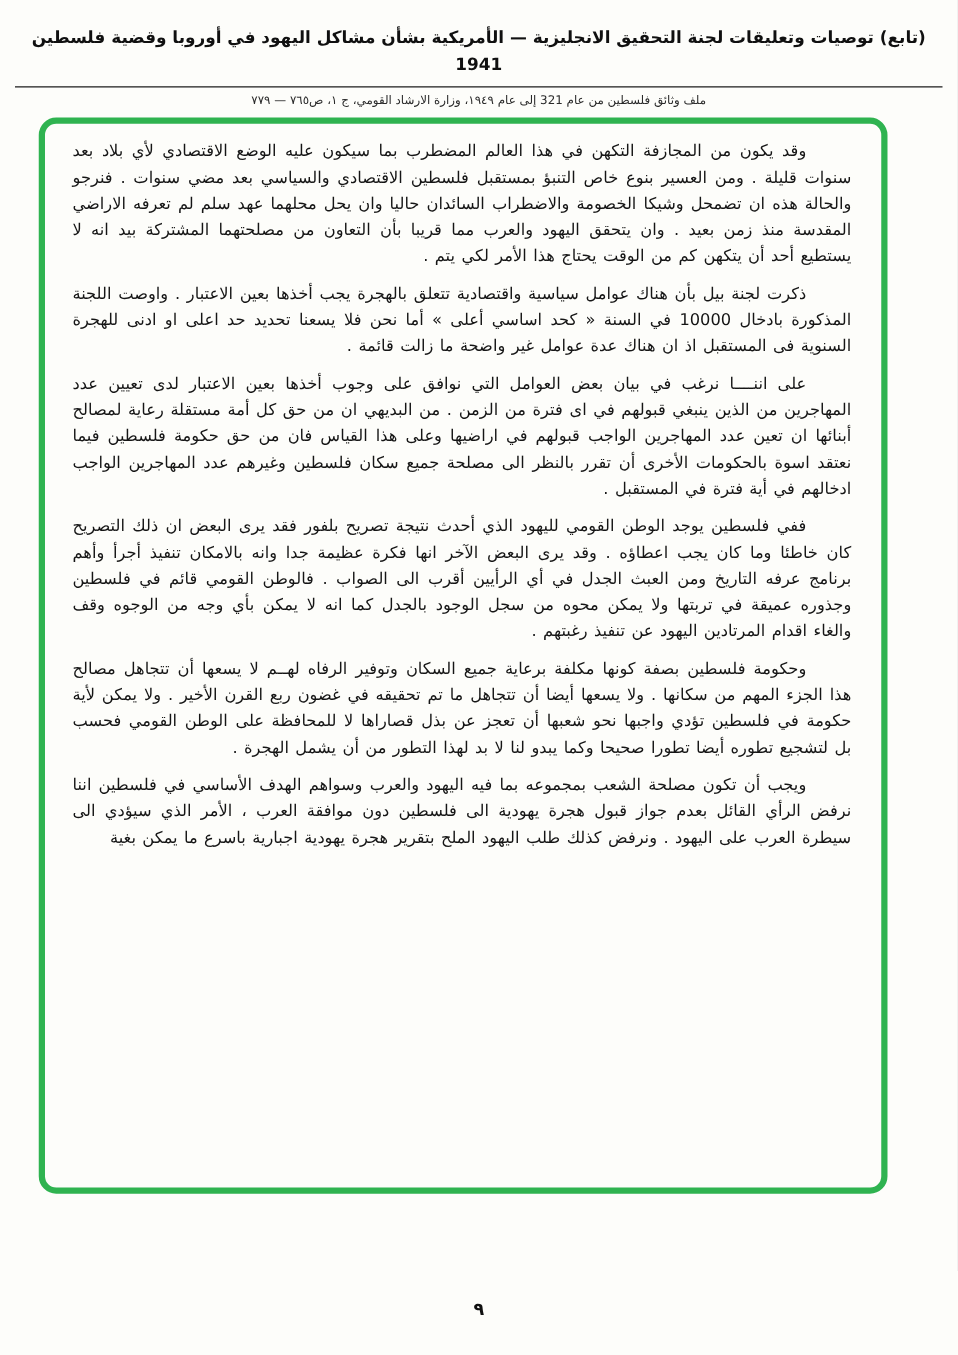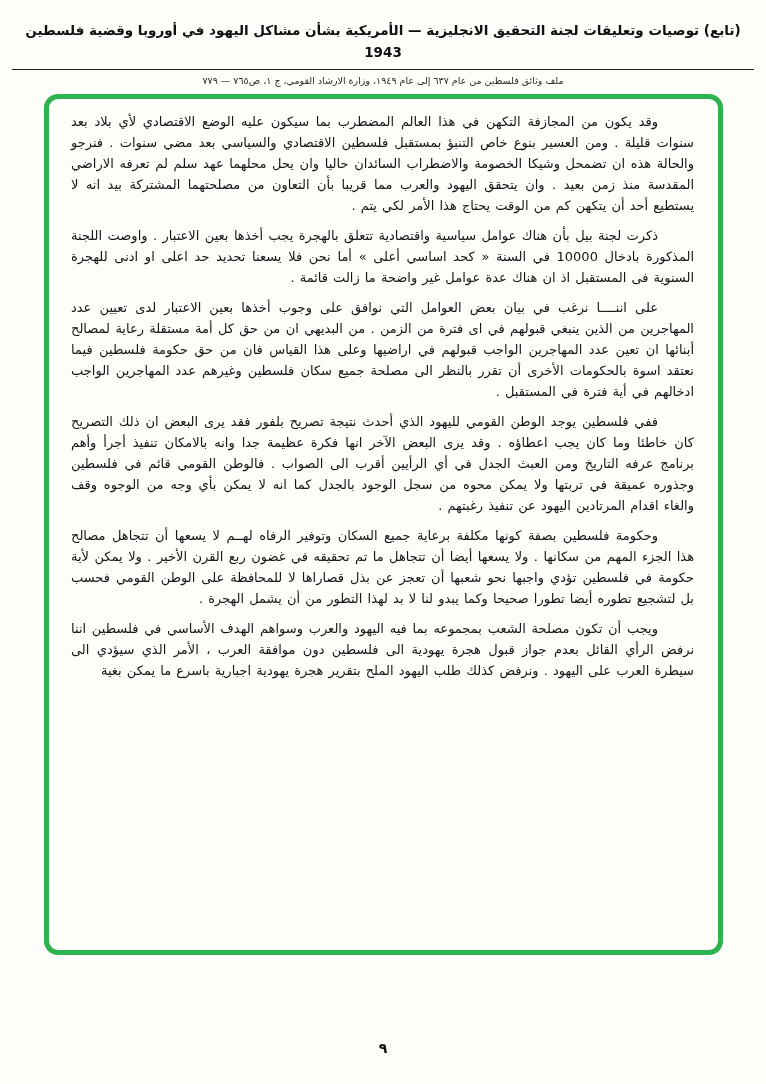--- a/index.html
+++ b/index.html
@@ -34,21 +34,21 @@
     border-top: 1.6px solid #1c1c1c;
     margin: 6px 2px 5px 2px;
   }
   .doc-citation {
     font-size: 9.5px;
     color: #2a2a2a;
     letter-spacing: 0.3px;
   }
   .content-frame {
     position: absolute;
-    top: 94px; left: 44px;
+    top: 94px; left: 31px;
     width: 679px; height: 861px;
     border: 5px solid #2fb350;
     border-radius: 14px;
     overflow: hidden;
     background: #fdfdfa;
   }
   .doc-body {
     position: absolute;
     top: 12px; left: 22px; right: 24px; bottom: 8px;
     font-size: 13px;
@@ -70,23 +70,23 @@
     font-size: 14px;
     color: #101010;
   }
 </style>
 </head>
 <body>
 
 <div class="page">
 
   <div class="doc-header">
-    <div class="doc-title">(تابع) توصيات وتعليقات لجنة التحقيق الانجليزية  —  الأمريكية بشأن مشاكل اليهود في أوروبا وقضية فلسطين 1943</div>
+    <div class="doc-title">(تابع) توصيات وتعليقات لجنة التحقيق الانجليزية  —  الأمريكية بشأن مشاكل اليهود في أوروبا وقضية فلسطين 1941</div>
     <hr class="header-rule">
-    <div class="doc-citation">ملف وثائق فلسطين من عام ٦٣٧ إلى عام ١٩٤٩، وزارة الارشاد القومي، ج ١، ص٧٦٥ — ٧٧٩</div>
+    <div class="doc-citation">ملف وثائق فلسطين من عام 321 إلى عام ١٩٤٩، وزارة الارشاد القومي، ج ١، ص٧٦٥ — ٧٧٩</div>
   </div>
 
   <div class="content-frame">
     <div class="doc-body">
       <p>وقد يكون من المجازفة التكهن في هذا العالم المضطرب بما سيكون عليه الوضع الاقتصادي لأي بلاد بعد سنوات قليلة . ومن العسير بنوع خاص التنبؤ بمستقبل فلسطين الاقتصادي والسياسي بعد مضي سنوات . فنرجو والحالة هذه ان تضمحل وشيكا الخصومة والاضطراب السائدان حاليا وان يحل محلهما عهد سلم لم تعرفه الاراضي المقدسة منذ زمن بعيد . وان يتحقق اليهود والعرب مما قريبا بأن التعاون من مصلحتهما المشتركة بيد انه لا يستطيع أحد أن يتكهن كم من الوقت يحتاج هذا الأمر لكي يتم .</p>
       <p>ذكرت لجنة بيل بأن هناك عوامل سياسية واقتصادية تتعلق بالهجرة يجب أخذها بعين الاعتبار . واوصت اللجنة المذكورة بادخال 10000 في السنة « كحد اساسي أعلى » أما نحن فلا يسعنا تحديد حد اعلى او ادنى للهجرة السنوية فى المستقبل اذ ان هناك عدة عوامل غير واضحة ما زالت قائمة .</p>
       <p>على اننــــا نرغب في بيان بعض العوامل التي نوافق على وجوب أخذها بعين الاعتبار لدى تعيين عدد المهاجرين من الذين ينبغي قبولهم في اى فترة من الزمن . من البديهي ان من حق كل أمة مستقلة رعاية لمصالح أبنائها ان تعين عدد المهاجرين الواجب قبولهم في اراضيها وعلى هذا القياس فان من حق حكومة فلسطين فيما نعتقد اسوة بالحكومات الأخرى أن تقرر بالنظر الى مصلحة جميع سكان فلسطين وغيرهم عدد المهاجرين الواجب ادخالهم في أية فترة في المستقبل .</p>
       <p>ففي فلسطين يوجد الوطن القومي لليهود الذي أحدث نتيجة تصريح بلفور فقد يرى البعض ان ذلك التصريح كان خاطئا وما كان يجب اعطاؤه . وقد يرى البعض الآخر انها فكرة عظيمة جدا وانه بالامكان تنفيذ أجرأ وأهم برنامج عرفه التاريخ ومن العبث الجدل في أي الرأيين أقرب الى الصواب . فالوطن القومي قائم في فلسطين وجذوره عميقة في تربتها ولا يمكن محوه من سجل الوجود بالجدل كما انه لا يمكن بأي وجه من الوجوه وقف والغاء اقدام المرتادين اليهود عن تنفيذ رغبتهم .</p>
       <p>وحكومة فلسطين بصفة كونها مكلفة برعاية جميع السكان وتوفير الرفاه لهــم لا يسعها أن تتجاهل مصالح هذا الجزء المهم من سكانها . ولا يسعها أيضا أن تتجاهل ما تم تحقيقه في غضون ربع القرن الأخير . ولا يمكن لأية حكومة في فلسطين تؤدي واجبها نحو شعبها أن تعجز عن بذل قصاراها لا للمحافظة على الوطن القومي فحسب بل لتشجيع تطوره أيضا تطورا صحيحا وكما يبدو لنا لا بد لهذا التطور من أن يشمل الهجرة .</p>
       <p>ويجب أن تكون مصلحة الشعب بمجموعه بما فيه اليهود والعرب وسواهم الهدف الأساسي في فلسطين اننا نرفض الرأي القائل بعدم جواز قبول هجرة يهودية الى فلسطين دون موافقة العرب ، الأمر الذي سيؤدي الى سيطرة العرب على اليهود . ونرفض كذلك طلب اليهود الملح بتقرير هجرة يهودية اجبارية باسرع ما يمكن بغية</p>

